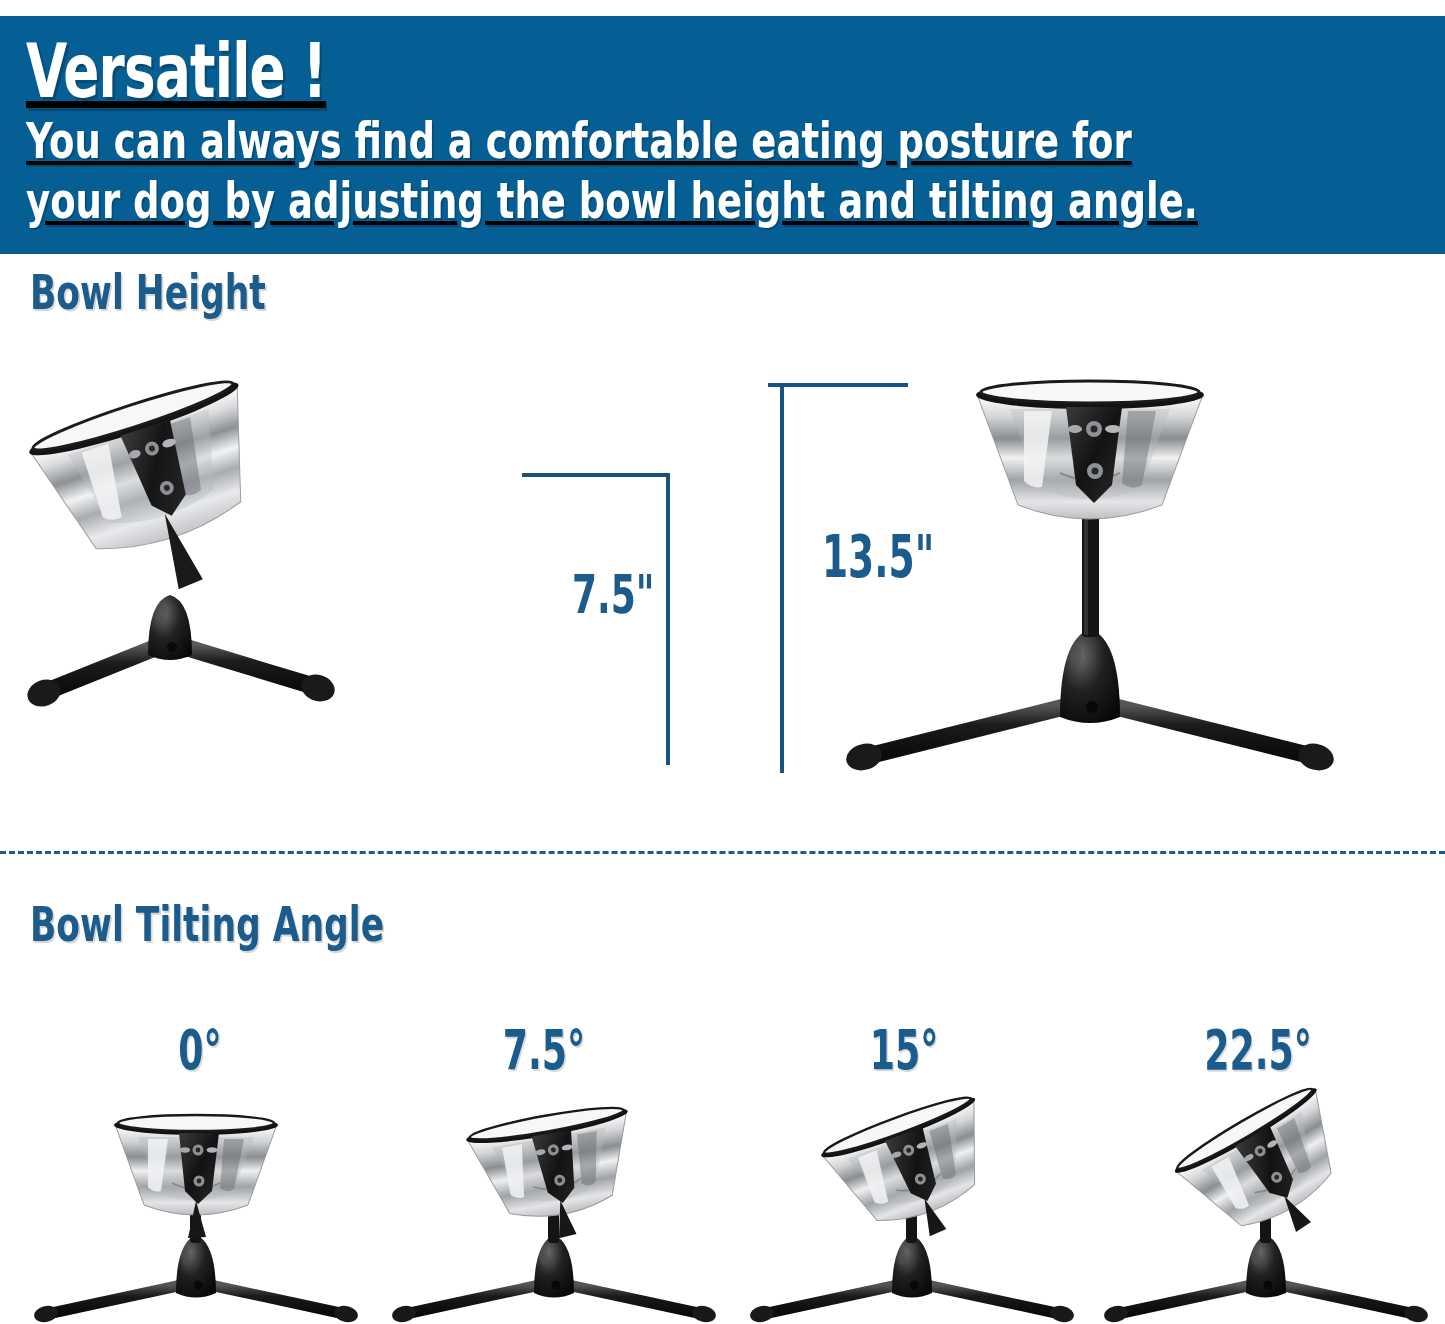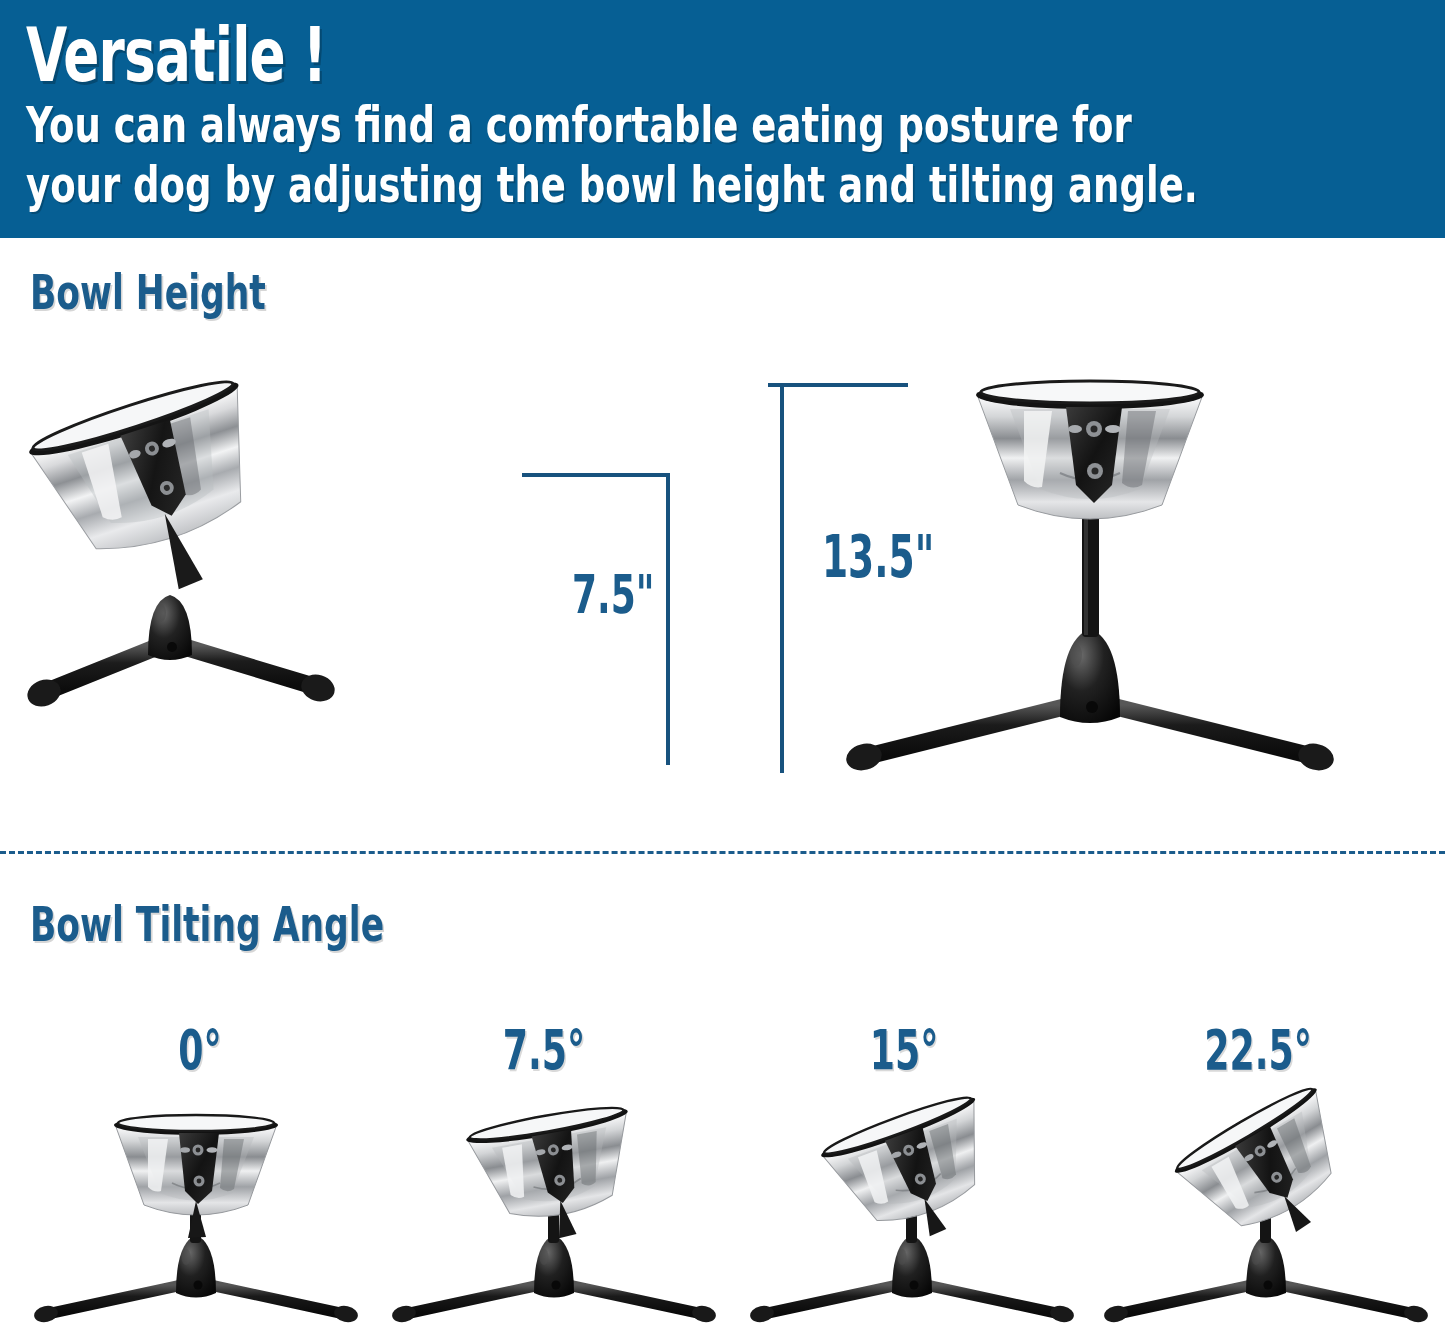--- a/index.html
+++ b/index.html
@@ -5,23 +5,24 @@
   * { margin:0; padding:0; box-sizing:border-box; }
   html,body { background:#ffffff; }
   body {
     width:1445px; height:1324px;
     font-family:"Liberation Sans", sans-serif;
     position:relative; overflow:hidden;
   }
 
   
   #header-banner {
-    position:absolute; left:0; top:0; width:1445px; height:238px;
+    position:absolute; left:0; top:16px; width:1445px; height:238px;
     background:#065f94;
     padding:14px 20px 0 26px;
+    text-decoration:underline;
   }
   #banner-title {
     font-family:"DejaVu Sans Condensed","Liberation Sans Narrow","Liberation Sans", sans-serif;
     font-weight:bold;
     font-size:74px; line-height:82px;
     color:#ffffff;
     letter-spacing:-1px;
     transform:scaleX(0.80); transform-origin:left center;
     text-shadow:3px 3px 0 rgba(0,0,0,0.22);
     white-space:nowrap;

